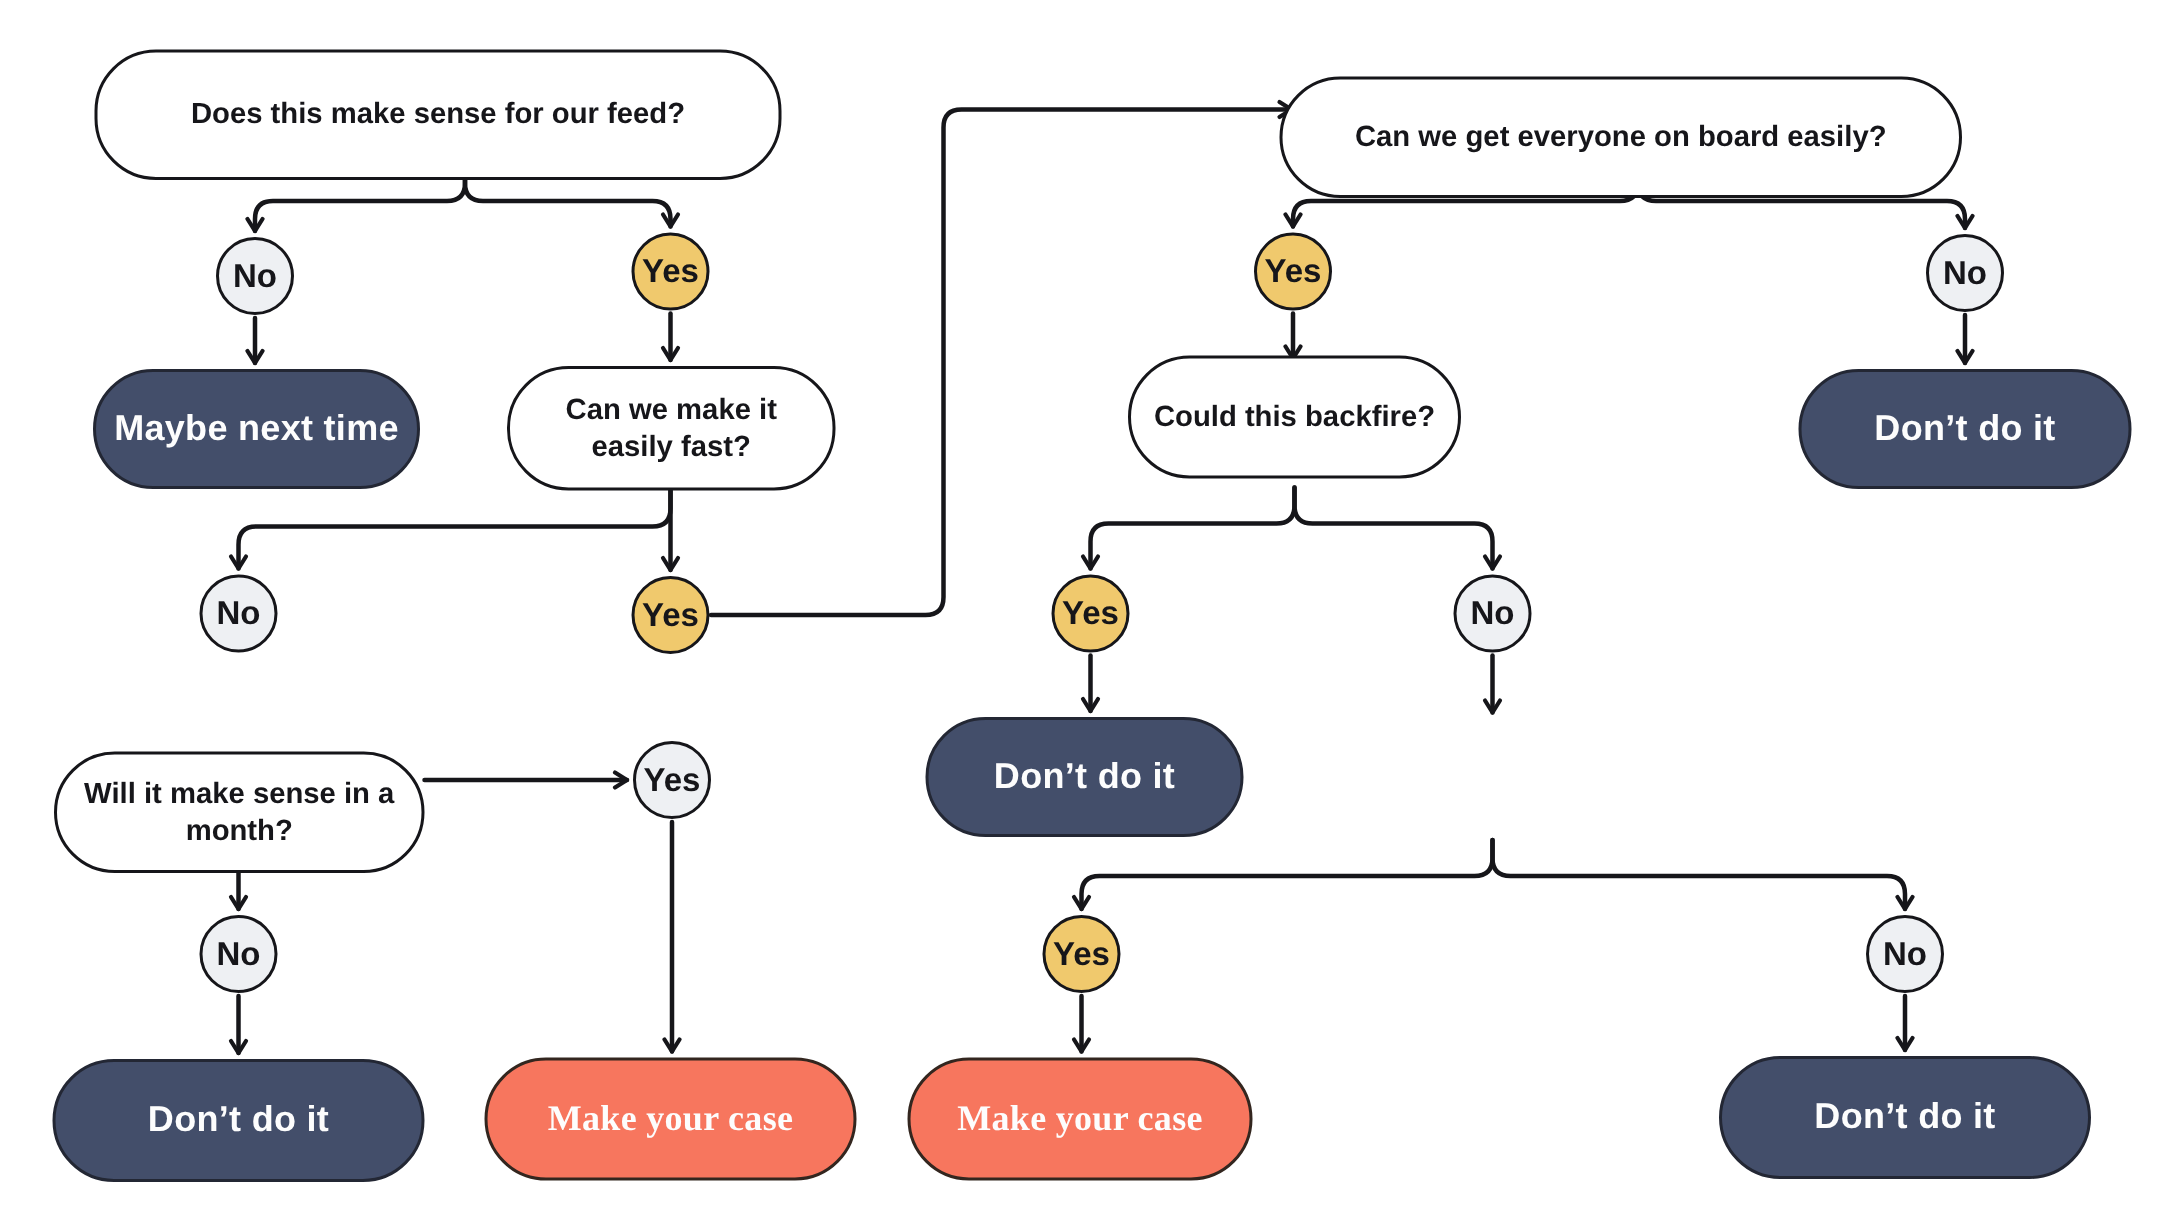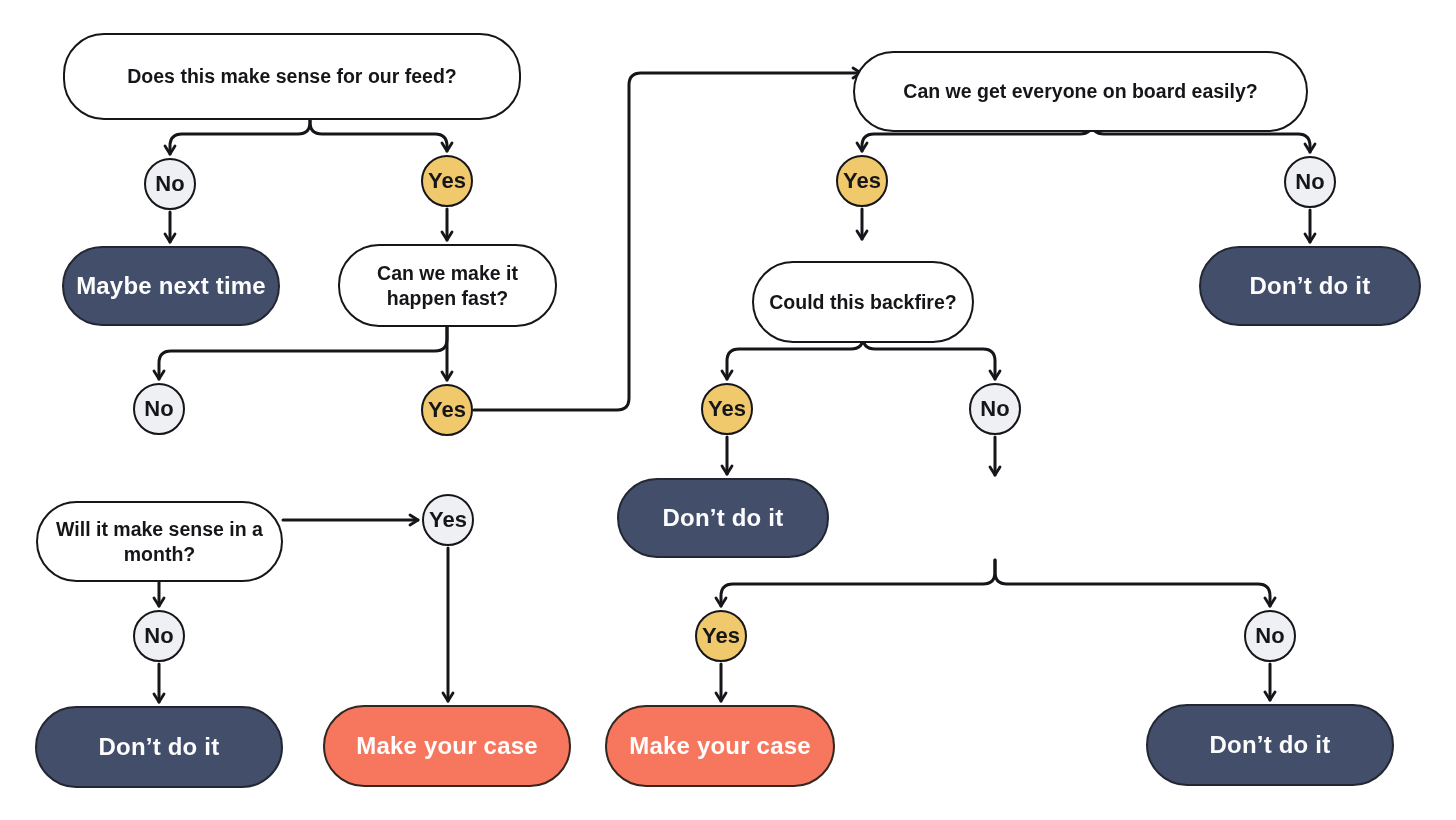--- a/index.html
+++ b/index.html
@@ -29,21 +29,21 @@
     white-space:pre-line;
     padding:0 10px;
   }
   .r {
     border-radius:41px;
     color:#fdfdfd;
     font-size:24px;
     letter-spacing:0.2px;
   }
   .r.navy  { background:var(--navy, #434e6a);  border:2.5px solid #232734; }
-  .r.coral { background:var(--coral, #f7765e); border:2.5px solid #33261f; }
+  .r.coral { background:var(--coral, #f7765e); border:2.5px solid #33261f;font-family:Liberation Serif, serif; }
   .c {
     width:52px; height:52px;
     border-radius:50%;
     border:2.5px solid var(--line, #16161a);
     color:#16161a;
     font-size:22px;
   }
   .c.yes  { background:var(--yellow, #f0c96d); }
   .c.no   { background:var(--circle-gray, #eef0f3); }
   .c.gray { background:var(--circle-gray, #eef0f3); }
@@ -94,22 +94,22 @@
       <path d="M995,560 L995,572 Q995,584 1007,584 L1258,584 Q1270,584 1270,596 L1270,606" marker-end="url(#arr)"></path>
 
       <path d="M721,664 L721,701" marker-end="url(#arr)"></path>
       <path d="M1270,664 L1270,700" marker-end="url(#arr)"></path>
     </g>
   </svg>
 
   <div class="q" style="left:63px;  top:33px;  width:458px; height:87px;">Does this make sense for our feed?</div>
   <div class="q" style="left:853px; top:33px;  width:455px; height:81px;margin-top:18px;">Can we get everyone on board easily?</div>
   <div class="q" style="left:338px; top:244px; width:219px; height:83px;">Can we make it
-happen fast?</div>
-  <div class="q" style="left:752px; top:261px; width:222px; height:82px;">Could this backfire?</div>
+easily fast?</div>
+  <div class="q" style="left:752px; top:237px; width:222px; height:82px;">Could this backfire?</div>
   <div class="q" style="left:36px;  top:501px; width:247px; height:81px;">Will it make sense in a
 month?</div>
 
   <div class="c no" style="left:144px;  top:158px;">No</div>
   <div class="c yes" style="left:421px;  top:155px;">Yes</div>
   <div class="c yes" style="left:836px;  top:155px;">Yes</div>
   <div class="c no" style="left:1284px; top:156px;">No</div>
   <div class="c no" style="left:133px;  top:383px;">No</div>
   <div class="c yes" style="left:421px;  top:384px;">Yes</div>
   <div class="c yes" style="left:701px;  top:383px;">Yes</div>

